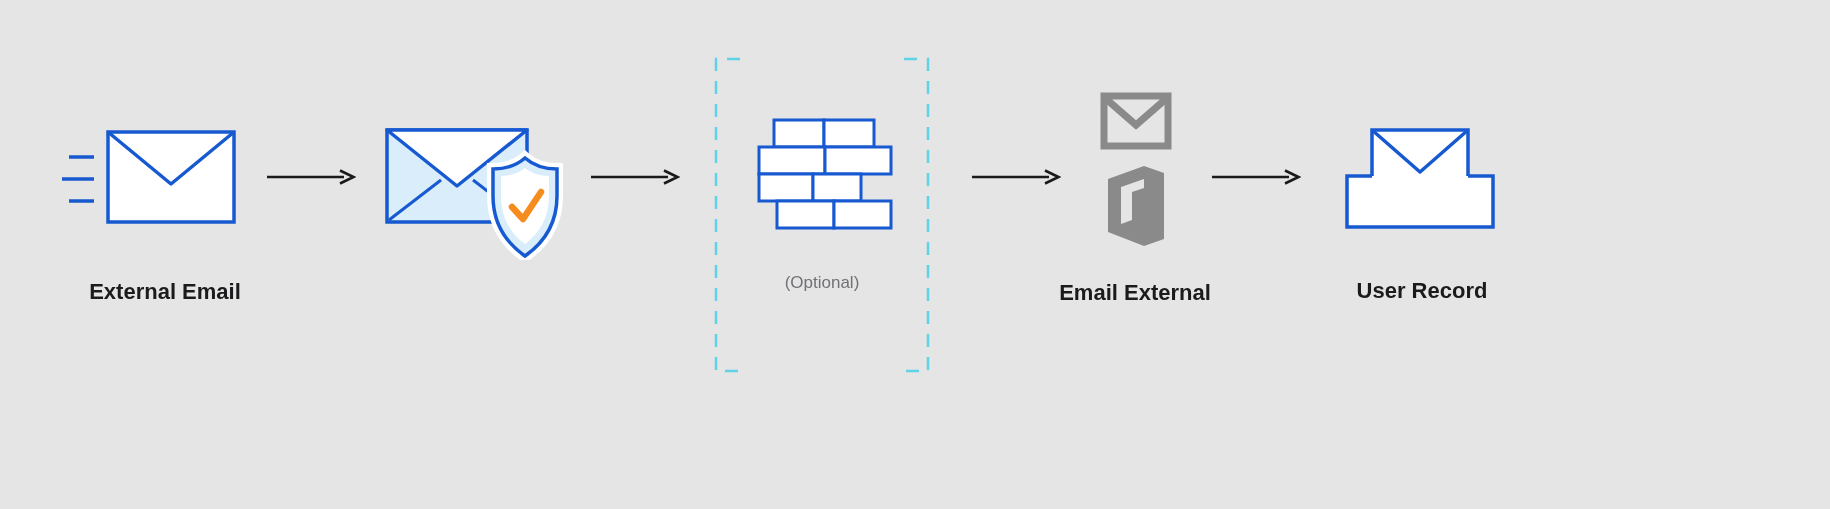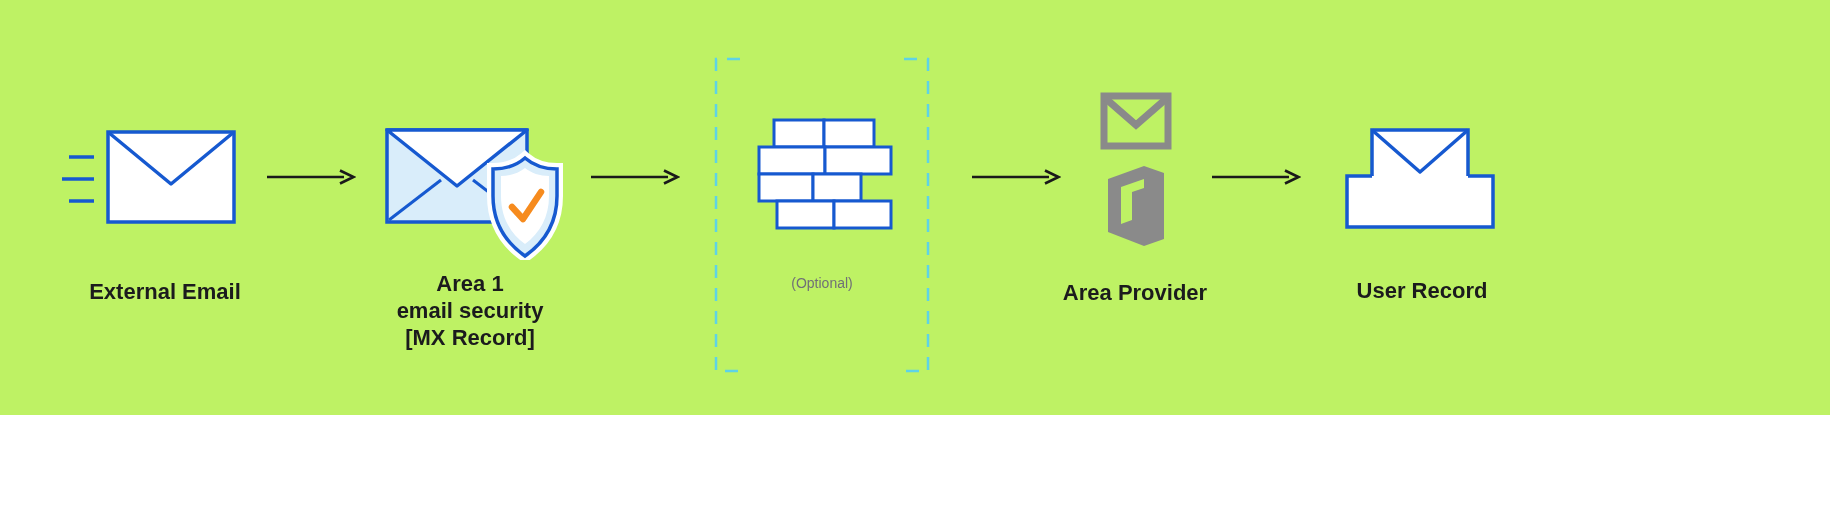--- a/index.html
+++ b/index.html
@@ -7,29 +7,29 @@
     --blue:#1659d0;
     --light-blue:#d9edfa;
     --orange:#f68b1e;
     --cyan:#5ed3e6;
     --gray:#8a8a8a;
     --arrow:#1a1a1a;
     --text:#1b1b1d;
     --muted:#707076;
   }
   .canvas{
-    position:relative;width:1830px;height:415px;background:#bef264;overflow:hidden;
+    position:relative;width:1830px;height:509px;background:#e5e5e5;overflow:hidden;
     font-family:"Liberation Sans", sans-serif;
   }
   .abs{position:absolute;}
   .label{
     position:absolute;text-align:center;font-size:22px;font-weight:600;
     color:var(--text);line-height:27px;
   }
-  .sublabel{font-size:14px;font-weight:400;color:var(--muted);line-height:22px;margin-top:2px;}
+  .sublabel{font-size:17px;font-weight:400;color:var(--muted);line-height:22px;margin-top:2px;}
   .st-blue{stroke:var(--blue);fill:none;}
   .fw-blue{fill:#ffffff;stroke:var(--blue);}
   .fl-blue{fill:var(--light-blue);stroke:var(--blue);}
   .halo{fill:#ffffff;stroke:#ffffff;}
   .st-gray{stroke:var(--gray);fill:none;}
   .f-gray{fill:var(--gray);}
   .st-cyan{stroke:var(--cyan);fill:none;}
   .st-arrow{stroke:var(--arrow);fill:none;}
   .st-orange{stroke:var(--orange);fill:none;}
   .f-white{fill:#ffffff;}
@@ -60,25 +60,20 @@
     <line class="st-blue" stroke-width="3" x1="4" y1="100" x2="56" y2="60"></line>
     <line class="st-blue" stroke-width="3" x1="140" y1="100" x2="88" y2="60"></line>
     <polygon class="fw-blue" stroke-width="3.5" stroke-linejoin="round" points="2,10 72,66 142,10"></polygon>
     <g transform="translate(98,36)">
       <path class="halo" stroke-width="12" d="M42 2 C50 9 62 13 74 13 L74 40 C74 66 62 86 42 100 C22 86 10 66 10 40 L10 13 C22 13 34 9 42 2 Z"></path>
       <path class="fl-blue" stroke-width="3.5" d="M42 2 C50 9 62 13 74 13 L74 40 C74 66 62 86 42 100 C22 86 10 66 10 40 L10 13 C22 13 34 9 42 2 Z"></path>
       <path class="f-white" d="M42 12 C48 17 57 20 66 20 L66 40 C66 61 57 77 42 88 C27 77 18 61 18 40 L18 20 C27 20 36 17 42 12 Z"></path>
       <polyline class="st-orange" stroke-width="6.5" stroke-linecap="round" stroke-linejoin="round" points="29,51 40,63 58,36"></polyline>
     </g>
   </svg>
-  <div class="label" style="left:350px;top:270px;width:240px">
-    <div>Area 1</div>
-    <div>email security</div>
-    <div>[MX Record]</div>
-  </div>
 
   <svg class="abs" style="left:590px;top:167px" width="90" height="20" viewBox="0 0 90 20">
     <line class="st-arrow" stroke-width="2.6" x1="1" y1="10" x2="78" y2="10"></line>
     <polyline class="st-arrow" stroke-width="2.6" points="74,3.5 87.5,10 74,16.5"></polyline>
   </svg>
 
   <svg class="abs" style="left:714px;top:57px" width="216" height="316" viewBox="0 0 216 316">
     <path class="st-cyan" stroke-width="2.5" stroke-dasharray="13 10" d="M26 2 H2 V314 H26"></path>
     <path class="st-cyan" stroke-width="2.5" stroke-dasharray="13 10" d="M190 2 H214 V314 H190"></path>
   </svg>
@@ -101,21 +96,21 @@
     <polyline class="st-arrow" stroke-width="2.6" points="74,3.5 87.5,10 74,16.5"></polyline>
   </svg>
 
   <svg class="abs" style="left:1100px;top:92px" width="72" height="58" viewBox="0 0 72 58">
     <rect class="st-gray" stroke-width="7" x="4" y="4" width="64" height="50"></rect>
     <polyline class="st-gray" stroke-width="7" points="5,6 36,33 67,6"></polyline>
   </svg>
   <svg class="abs" style="left:1104px;top:166px" width="64" height="80" viewBox="0 0 64 80">
     <path class="f-gray" fill-rule="evenodd" d="M40 0 L4 13 L4 66 L40 80 L60 73 L60 7 Z M40 13 L17 21 L17 58 L28 54 L28 26 L40 22 Z"></path>
   </svg>
-  <div class="label" style="left:1015px;top:279px;width:240px">Area Provider</div>
+  <div class="label" style="left:1015px;top:279px;width:240px">Email External</div>
 
   <svg class="abs" style="left:1211px;top:167px" width="90" height="20" viewBox="0 0 90 20">
     <line class="st-arrow" stroke-width="2.6" x1="1" y1="10" x2="78" y2="10"></line>
     <polyline class="st-arrow" stroke-width="2.6" points="74,3.5 87.5,10 74,16.5"></polyline>
   </svg>
 
   <svg class="abs" style="left:1340px;top:126px" width="160" height="105" viewBox="0 0 160 105">
     <rect class="fw-blue" stroke-width="3.5" x="32" y="4" width="96" height="62"></rect>
     <polyline class="st-blue" stroke-width="3.5" stroke-linejoin="round" points="32,4 80,46 128,4"></polyline>
     <path class="fw-blue" stroke-width="3.5" stroke-linejoin="miter" d="M32 50 L7 50 L7 101 L153 101 L153 50 L128 50"></path>

